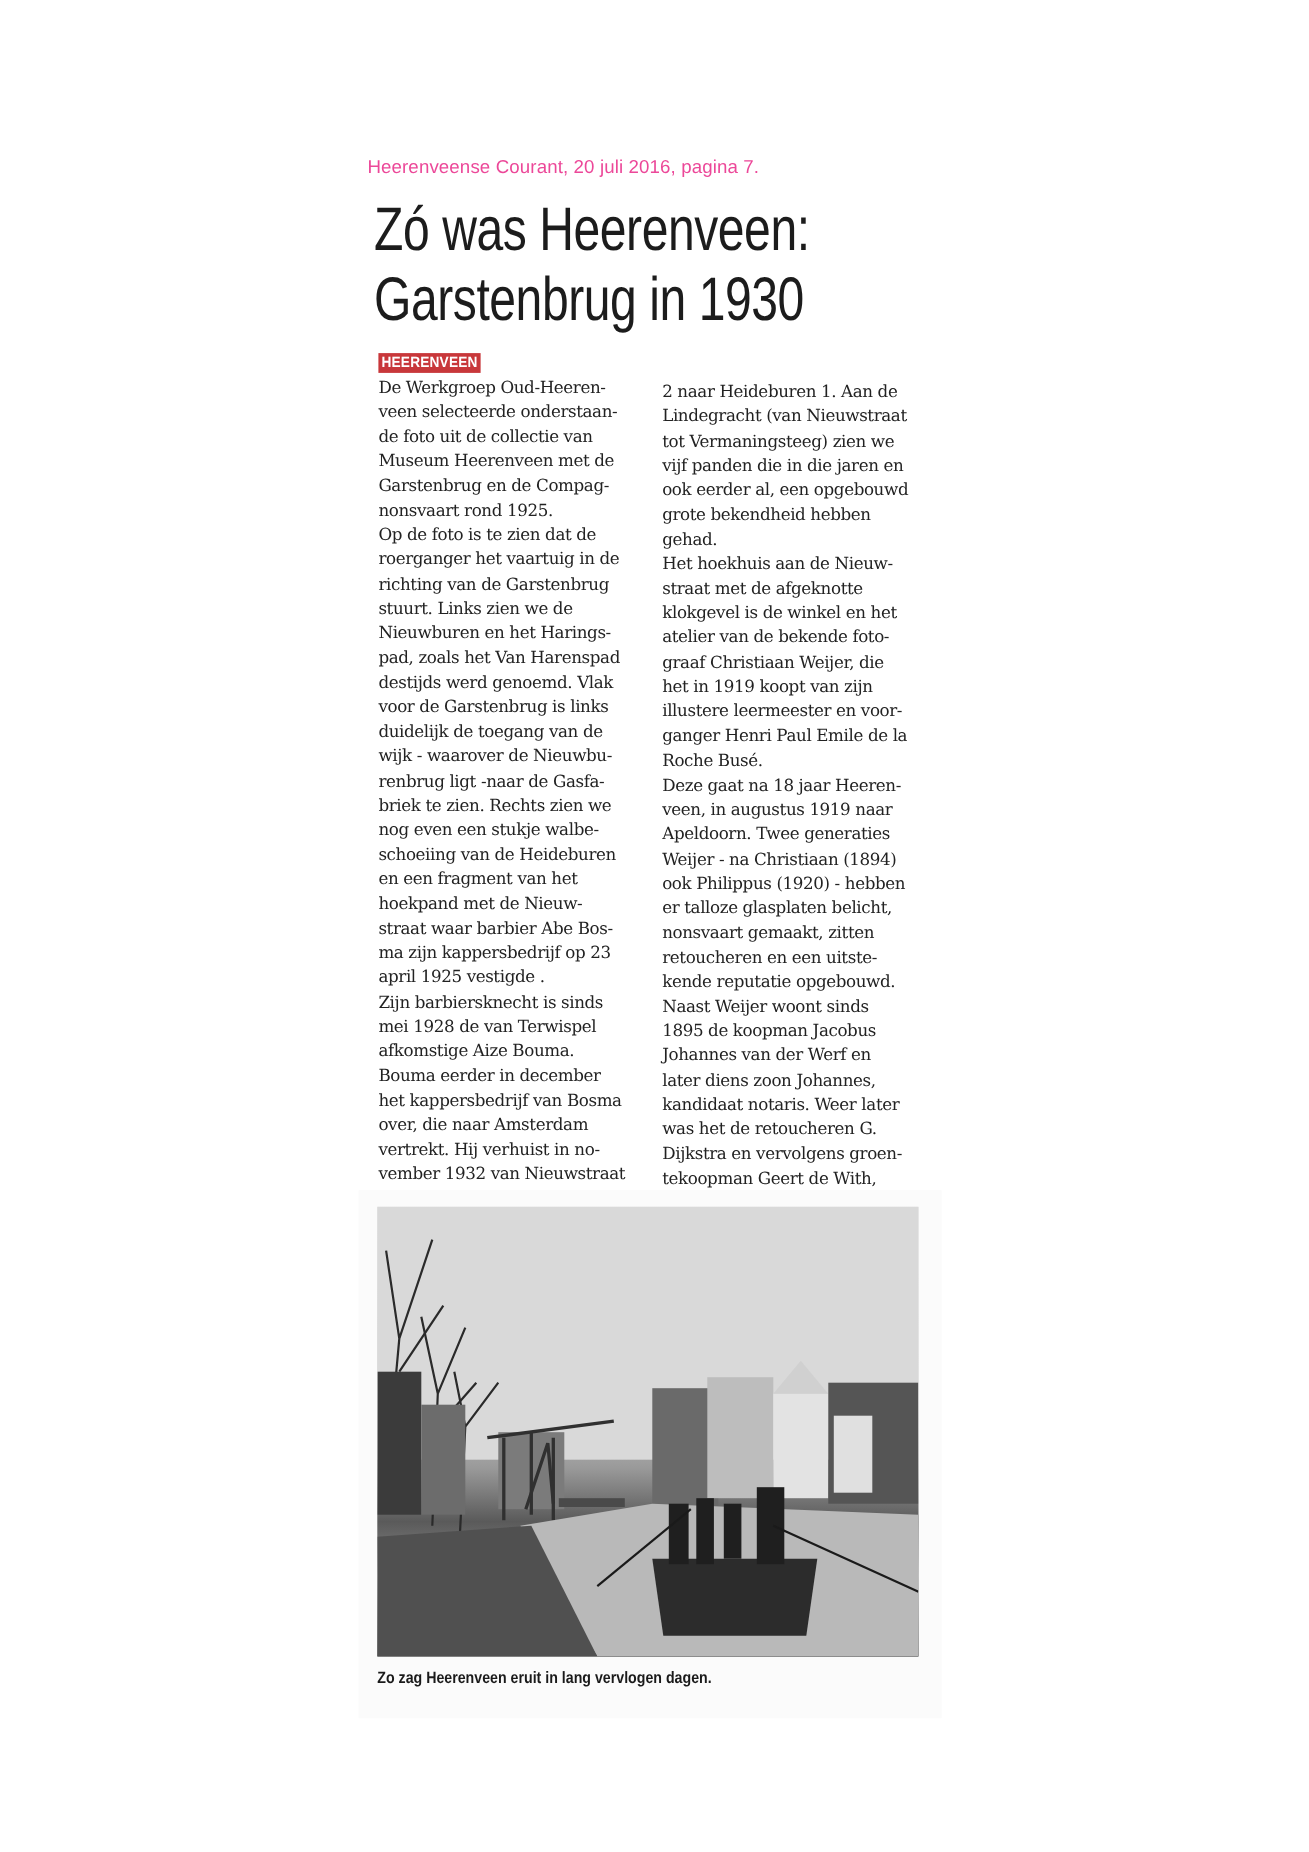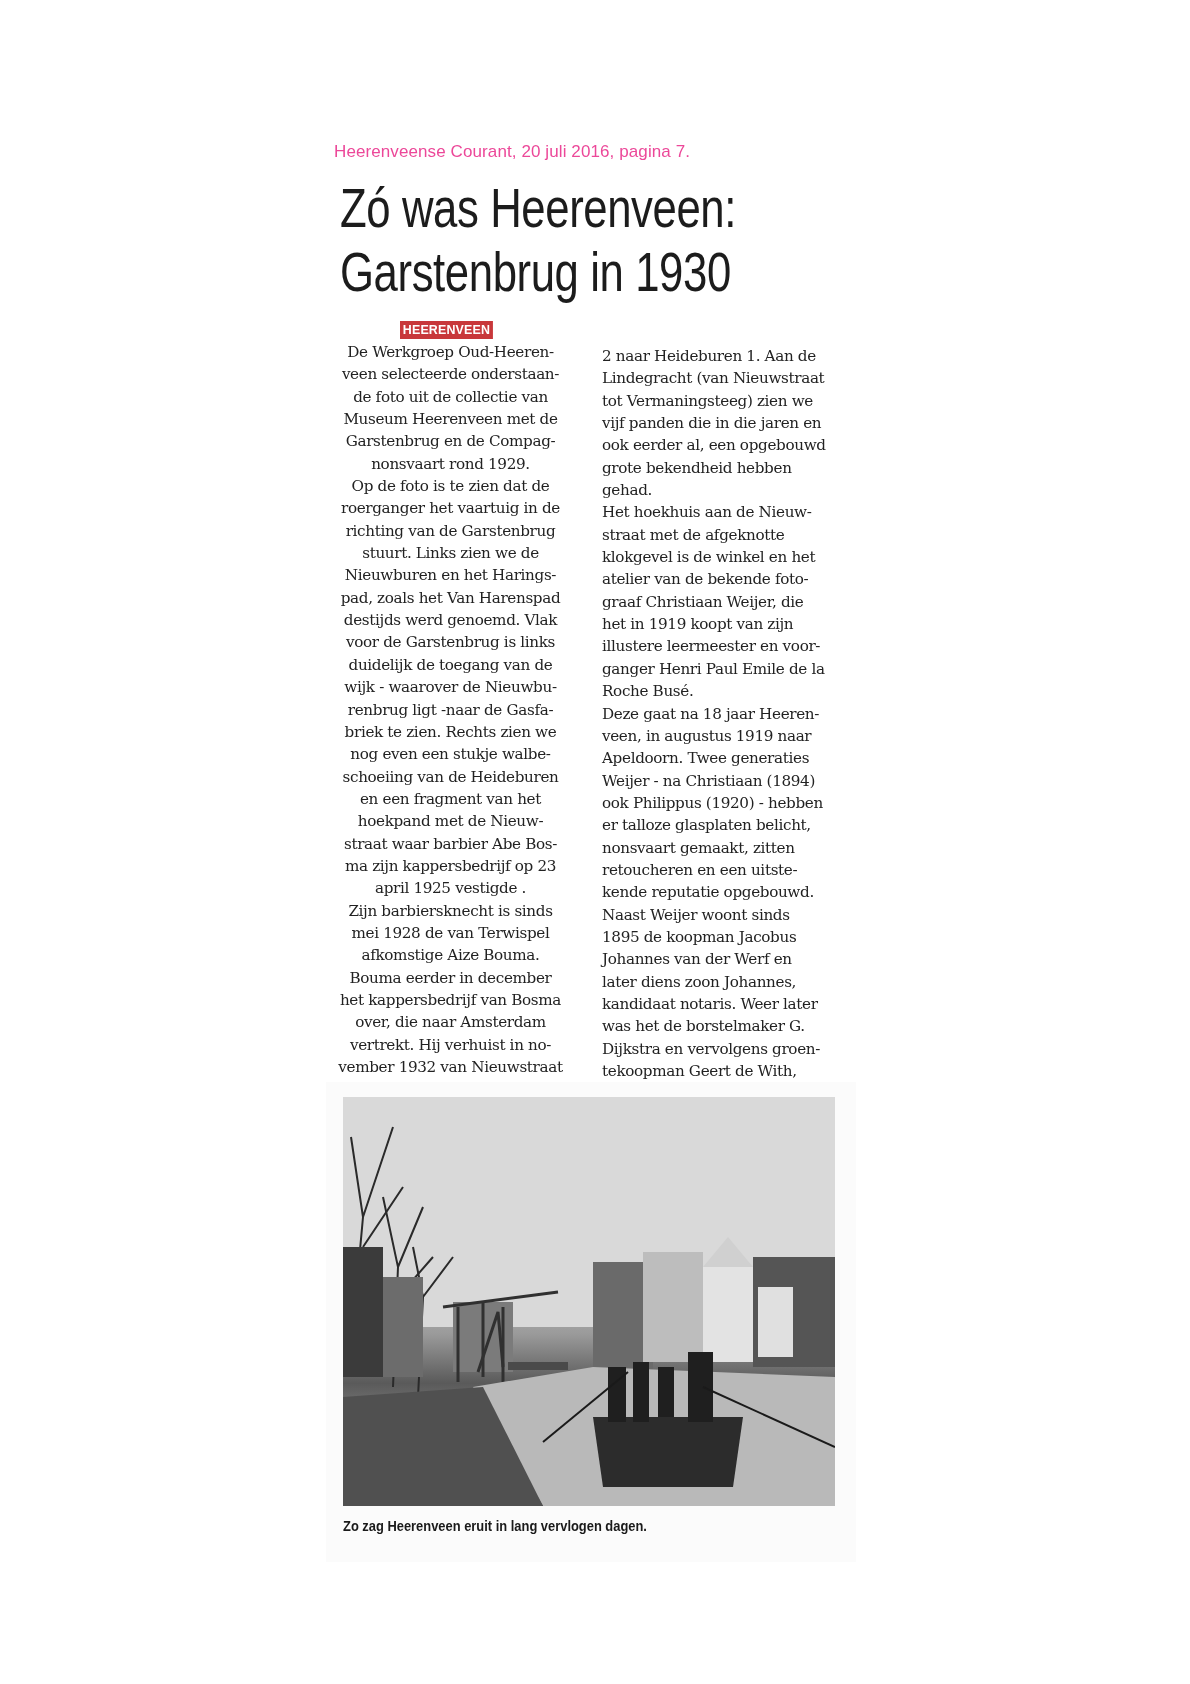--- a/index.html
+++ b/index.html
@@ -15,21 +15,21 @@
     font-size:56px; line-height:64px; color:#1c1c1c;
     transform:scaleX(0.78); transform-origin:left top; letter-spacing:-0.5px;
     margin:0;
   }
   .headline span { display:block; white-space:nowrap; }
 
   .col {
     position:absolute; top:318px;
     font-family:"DejaVu Serif", serif; font-size:15.2px; line-height:22.35px; color:#222;
   }
-  .col-left { left:328px; width:245px;text-align:center; }
+  .col-left { left:344px; width:245px; }
   .col-right { left:602px; top:317px; width:265px;margin-top:28px; }
   .col .line { display:block; white-space:nowrap; letter-spacing:-0.35px; }
 
   .badge {
     display:inline-block; background:#c8373a; color:#fff;
     font-family:"Liberation Sans", sans-serif; font-weight:bold; font-size:13.5px;
     line-height:18px; padding:0 3px; letter-spacing:0.2px;
     transform:scaleX(0.92); transform-origin:left center; height:18px; margin-bottom:2px;
   }
 
@@ -60,21 +60,21 @@
 </h1>
 
 <div class="col col-left">
   <span class="badge">HEERENVEEN</span>
   <div id="left-lines">
       <span class="line">De Werkgroep Oud-Heeren-</span>
       <span class="line">veen selecteerde onderstaan-</span>
       <span class="line">de foto uit de collectie van</span>
       <span class="line">Museum Heerenveen met de</span>
       <span class="line">Garstenbrug en de Compag-</span>
-      <span class="line">nonsvaart rond 1929.</span>
+      <span class="line">nonsvaart rond 1925.</span>
       <span class="line">Op de foto is te zien dat de</span>
       <span class="line">roerganger het vaartuig in de</span>
       <span class="line">richting van de Garstenbrug</span>
       <span class="line">stuurt. Links zien we de</span>
       <span class="line">Nieuwburen en het Harings-</span>
       <span class="line">pad, zoals het Van Harenspad</span>
       <span class="line">destijds werd genoemd. Vlak</span>
       <span class="line">voor de Garstenbrug is links</span>
       <span class="line">duidelijk de toegang van de</span>
       <span class="line">wijk - waarover de Nieuwbu-</span>
@@ -123,21 +123,21 @@
       <span class="line">ook Philippus (1920) - hebben</span>
       <span class="line">er talloze glasplaten belicht,</span>
       <span class="line">nonsvaart gemaakt, zitten</span>
       <span class="line">retoucheren en een uitste-</span>
       <span class="line">kende reputatie opgebouwd.</span>
       <span class="line">Naast Weijer woont sinds</span>
       <span class="line">1895 de koopman Jacobus</span>
       <span class="line">Johannes van der Werf en</span>
       <span class="line">later diens zoon Johannes,</span>
       <span class="line">kandidaat notaris. Weer later</span>
-      <span class="line">was het de borstelmaker G.</span>
+      <span class="line">was het de retoucheren G.</span>
       <span class="line">Dijkstra en vervolgens groen-</span>
       <span class="line">tekoopman Geert de With,</span>
       <span class="line">die er hun nering uitoefenen.</span>
     </div>
 </div>
 
 <div class="photo-wrap"></div>
 <div class="photo" title="Black-and-white photo: canal with boat and people, Garstenbrug drawbridge, houses on the right, bare trees on the left">
   <svg width="492" height="409" viewBox="0 0 492 409">
     <rect x="0" y="0" width="492" height="230" fill="#d9d9d9"></rect>

